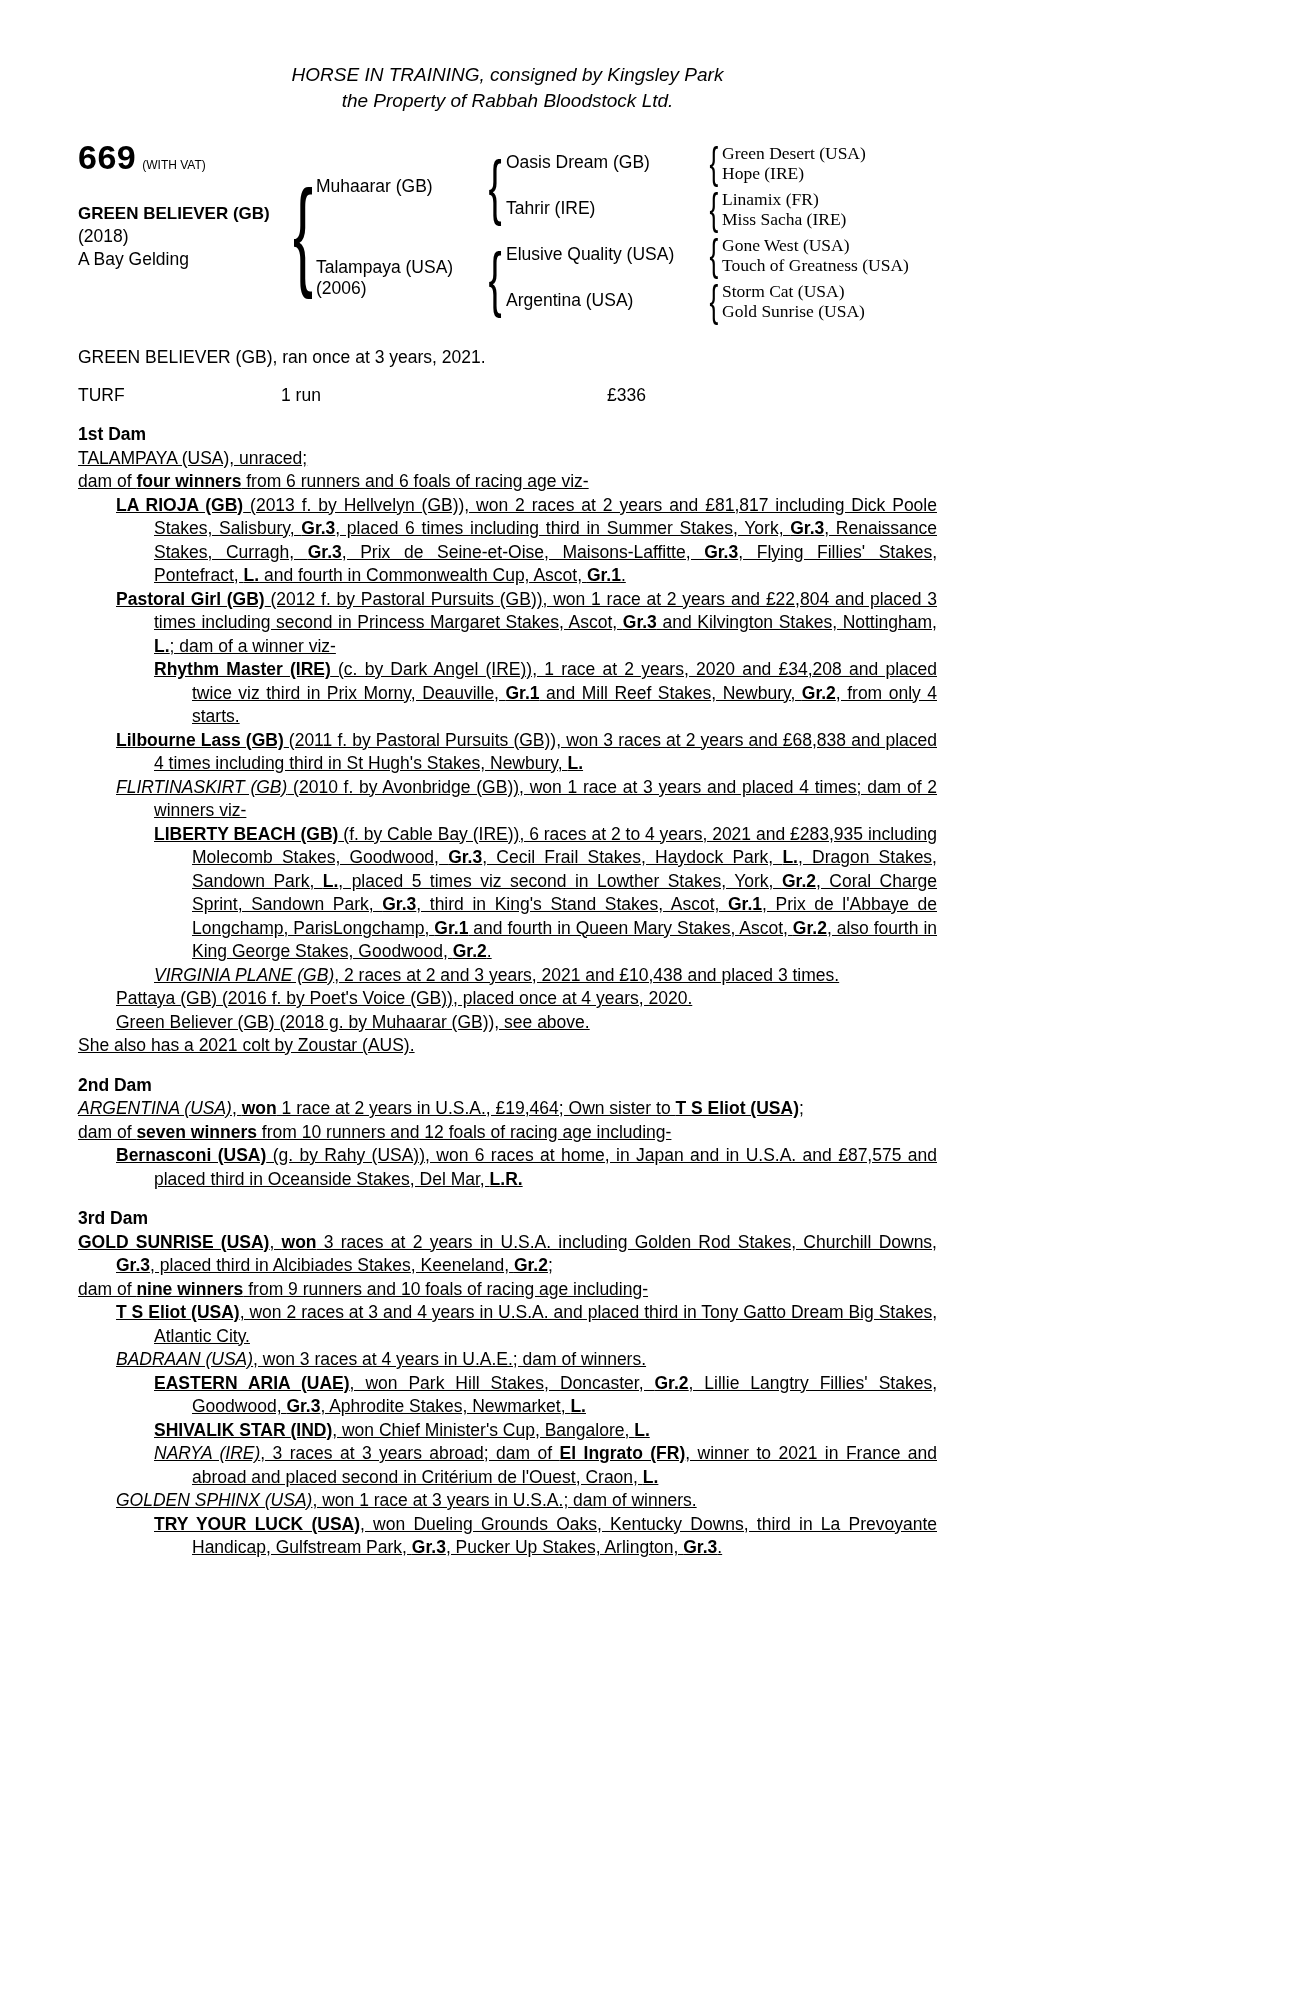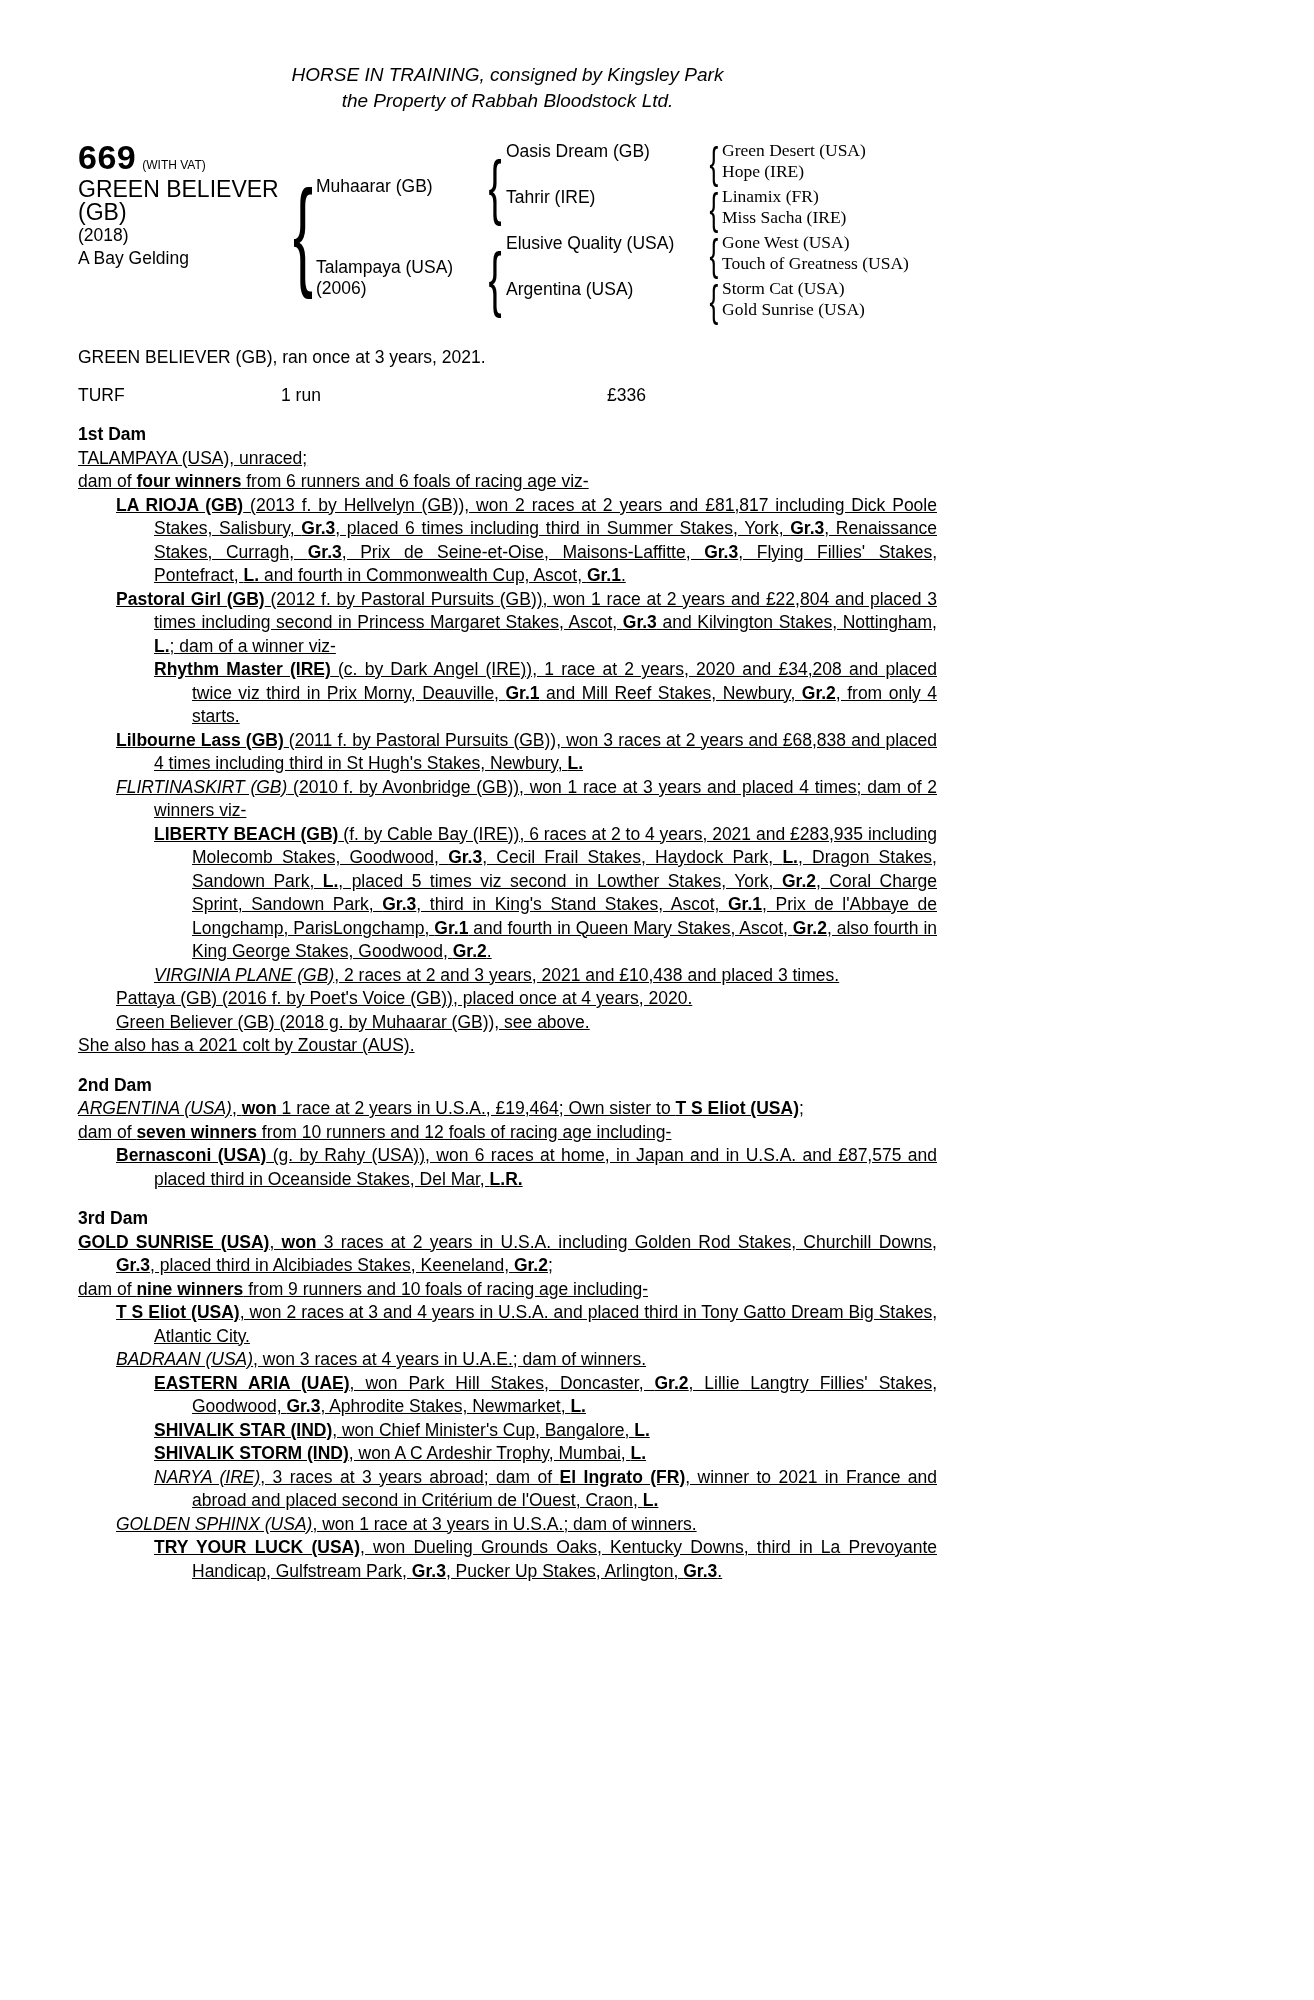--- a/index.html
+++ b/index.html
@@ -15,35 +15,35 @@
 
   
   .hdr-italic { text-align: center; font-style: italic; font-size: 19px; line-height: 26px; }
   .hdr-bold { font-weight: bold; font-size: 18.5px; line-height: 26px; }
 
   
   .lot-row { display: flex; align-items: flex-start; margin-top: 26px; }
   .lot-block { width: 212px; flex-shrink: 0; padding-top: 6px; }
   .lot-number { font-size: 34px; font-weight: bold; letter-spacing: 0.5px; }
   .lot-vat { font-size: 12px; margin-left: 6px; }
-  .horse-name { font-weight: normal; font-size: 23px; line-height: 23px; }
+  .horse-name { font-weight: bold; font-size: 17px; line-height: 23px; margin-top: 24px; }
   .horse-year, .horse-colour { line-height: 23px; }
 
   .tree { display: flex; align-items: center; flex: 1; }
   .brace { display: flex; align-items: center; justify-content: center; line-height: 1; font-weight: 400; }
   .brace::before { content: "{"; display: block; }
   .brace-big   { width: 26px; font-size: 120px; transform: scaleX(0.5); }
   .brace-mid   { width: 22px; font-size: 72px;  transform: scaleX(0.55); }
   .brace-small { width: 16px; font-size: 44px;  transform: scaleX(0.6); }
 
   .gen1-col { display: flex; flex-direction: column; }
   .gen1-item { display: flex; align-items: center; }
   .gen1-name { width: 168px; flex-shrink: 0; line-height: 21px; }
   .gen2-col { display: flex; flex-direction: column; }
-  .gen2-item { display: flex; height: 46px; }
+  .gen2-item { display: flex; align-items: center; height: 46px; }
   .gen2-name { width: 200px; flex-shrink: 0; }
   .gen3-pair { line-height: 20.5px; white-space: nowrap; font-family: Liberation Serif, serif; }
 
   
   .race-summary { margin-top: 22px; }
   .race-table { display: flex; margin-top: 14px; gap: 29px; }
   .race-surface { width: 174px; }
   .race-runs { width: 297px; }
 
   
@@ -165,20 +165,19 @@
 
   <div class="section">
     <div class="section-heading">3rd Dam</div>
     <div>
         <div class="para indent-0"><span class="f-b">GOLD SUNRISE (USA)</span><span>, </span><span class="f-b">won</span><span> 3 races at 2 years in U.S.A. including Golden Rod Stakes, Churchill Downs, </span><span class="f-b">Gr.3</span><span>, placed third in Alcibiades Stakes, Keeneland, </span><span class="f-b">Gr.2</span><span>;</span></div>
         <div class="para indent-0"><span>dam of </span><span class="f-b">nine winners</span><span> from 9 runners and 10 foals of racing age including-</span></div>
         <div class="para indent-1"><span class="f-b">T S Eliot (USA)</span><span>, won 2 races at 3 and 4 years in U.S.A. and placed third in Tony Gatto Dream Big Stakes, Atlantic City.</span></div>
         <div class="para indent-1"><span class="f-i">BADRAAN (USA)</span><span>, won 3 races at 4 years in U.A.E.; dam of winners.</span></div>
         <div class="para indent-2"><span class="f-b">EASTERN ARIA (UAE)</span><span>, won Park Hill Stakes, Doncaster, </span><span class="f-b">Gr.2</span><span>, Lillie Langtry Fillies' Stakes, Goodwood, </span><span class="f-b">Gr.3</span><span>, Aphrodite Stakes, Newmarket, </span><span class="f-b">L.</span></div>
         <div class="para indent-2"><span class="f-b">SHIVALIK STAR (IND)</span><span>, won Chief Minister's Cup, Bangalore, </span><span class="f-b">L.</span></div>
-        <div class="para indent-2"><span class="f-b">SHIVALIK STORM (IND)</span><span>, won A C Ardeshir Trophy, Mumbai, </span><span class="f-b">L.</span></div>
         <div class="para indent-2"><span class="f-i">NARYA (IRE)</span><span>, 3 races at 3 years abroad; dam of </span><span class="f-b">El Ingrato (FR)</span><span>, winner to 2021 in France and abroad and placed second in Critérium de l'Ouest, Craon, </span><span class="f-b">L.</span></div>
         <div class="para indent-1"><span class="f-i">GOLDEN SPHINX (USA)</span><span>, won 1 race at 3 years in U.S.A.; dam of winners.</span></div>
         <div class="para indent-2"><span class="f-b">TRY YOUR LUCK (USA)</span><span>, won Dueling Grounds Oaks, Kentucky Downs, third in La Prevoyante Handicap, Gulfstream Park, </span><span class="f-b">Gr.3</span><span>, Pucker Up Stakes, Arlington, </span><span class="f-b">Gr.3</span><span>.</span></div>
       </div>
   </div>
 
 </div>
 
 </body></html>

